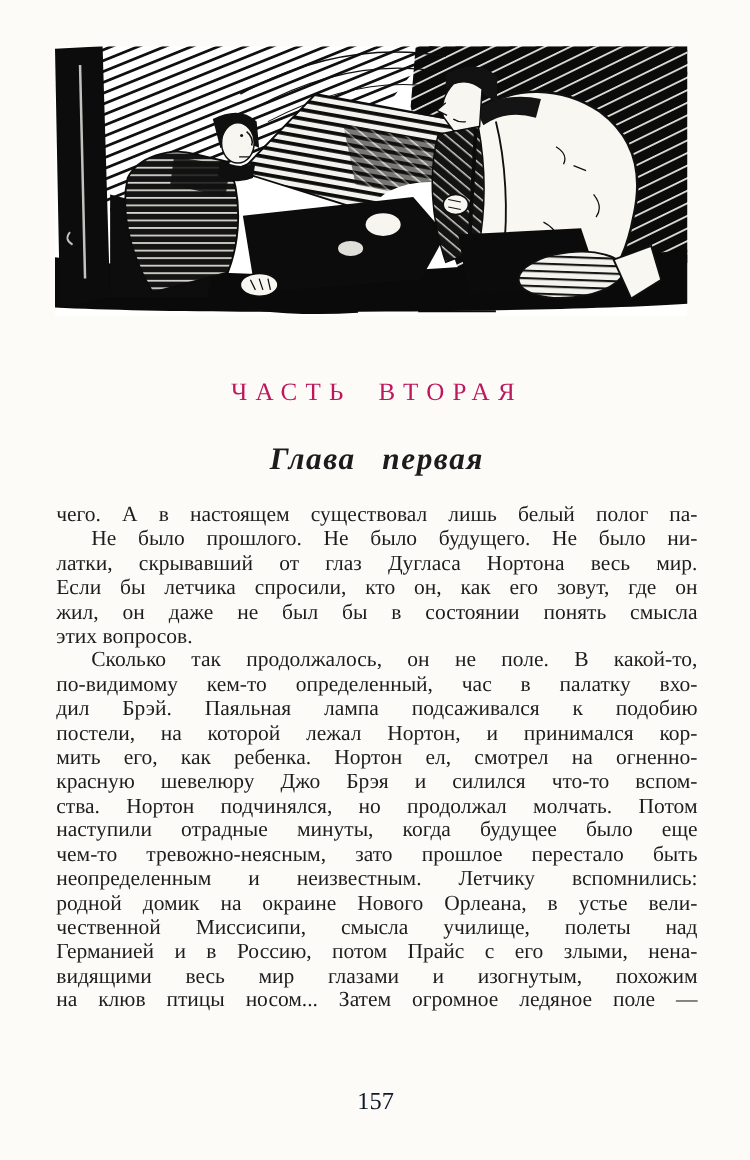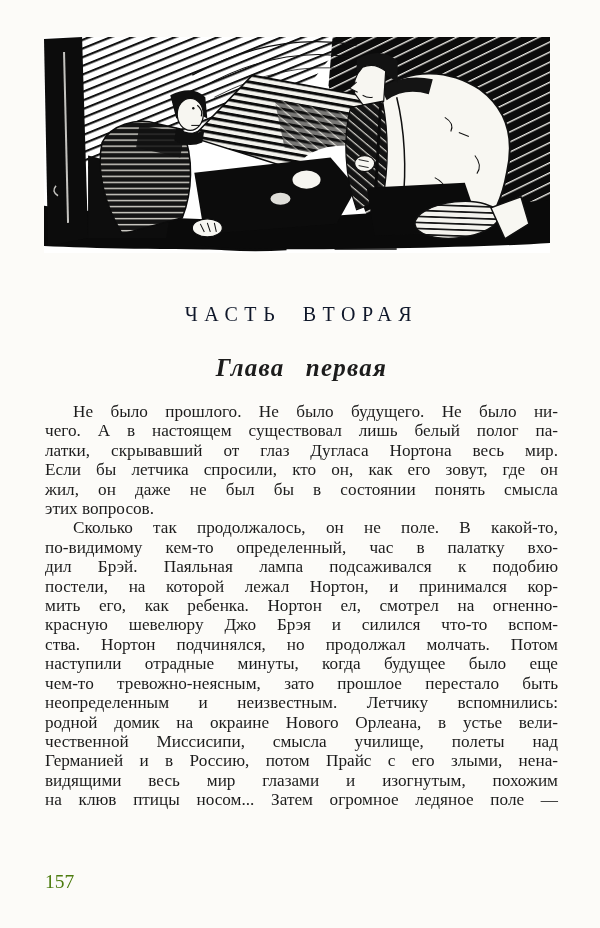--- a/index.html
+++ b/index.html
@@ -12,38 +12,38 @@
     overflow:hidden;
   }
   .illustration{
     position:absolute;left:44px;top:37px;width:506px;height:216px;
   }
   .illustration svg{display:block;width:100%;height:100%;}
   .part-title{
     position:absolute;left:45px;top:303px;width:513px;margin:0;
     font-size:20px;font-weight:normal;
     letter-spacing:0.33em;word-spacing:0.5em;
-    text-align:center;color:#0f172a;
+    text-align:center;color:#be185d;
   }
   .chapter-title{
     position:absolute;left:45px;top:354px;width:513px;margin:0;
     font-size:25px;font-weight:bold;font-style:italic;
     letter-spacing:0.05em;word-spacing:0.55em;
     text-align:center;color:#1c1c1c;
   }
   .body-text{
     position:absolute;left:45px;top:402px;width:513px;
     font-size:17.2px;line-height:19.4px;color:#1c1c1c;
   }
   .line{text-align:justify;text-align-last:justify;}
   .line.indent{text-indent:28px;}
   .line.endline{text-align-last:left;}
   .page-number{
     position:absolute;left:45px;top:871px;width:511px;
-    text-align:left;font-size:19.5px;color:#4d7c0f;
+    text-align:center;font-size:19.5px;color:#0f172a;
   }
 </style>
 </head>
 <body>
 
 <div class="page">
 
   <div class="illustration">
     <svg viewBox="0 0 505 215" preserveAspectRatio="none" xmlns="http://www.w3.org/2000/svg">
       <defs>
@@ -134,22 +134,22 @@
         <path d="M446,170 L476,159 L484,186 L460,201 Z" fill="#f8f7f2" stroke="#101010" stroke-width="1.5"></path>
       </g>
     </svg>
   </div>
 
   <h1 class="part-title">ЧАСТЬ ВТОРАЯ</h1>
 
   <h2 class="chapter-title">Глава первая</h2>
 
   <div class="body-text">
+      <div class="line">чего. А в настоящем существовал лишь белый полог па-</div>
       <div class="line indent">Не было прошлого. Не было будущего. Не было ни-</div>
-      <div class="line">чего. А в настоящем существовал лишь белый полог па-</div>
       <div class="line">латки, скрывавший от глаз Дугласа Нортона весь мир.</div>
       <div class="line">Если бы летчика спросили, кто он, как его зовут, где он</div>
       <div class="line">жил, он даже не был бы в состоянии понять смысла</div>
       <div class="line endline">этих вопросов.</div>
       <div class="line indent">Сколько так продолжалось, он не поле. В какой-то,</div>
       <div class="line">по-видимому кем-то определенный, час в палатку вхо-</div>
       <div class="line">дил Брэй. Паяльная лампа подсаживался к подобию</div>
       <div class="line">постели, на которой лежал Нортон, и принимался кор-</div>
       <div class="line">мить его, как ребенка. Нортон ел, смотрел на огненно-</div>
       <div class="line">красную шевелюру Джо Брэя и силился что-то вспом-</div>

